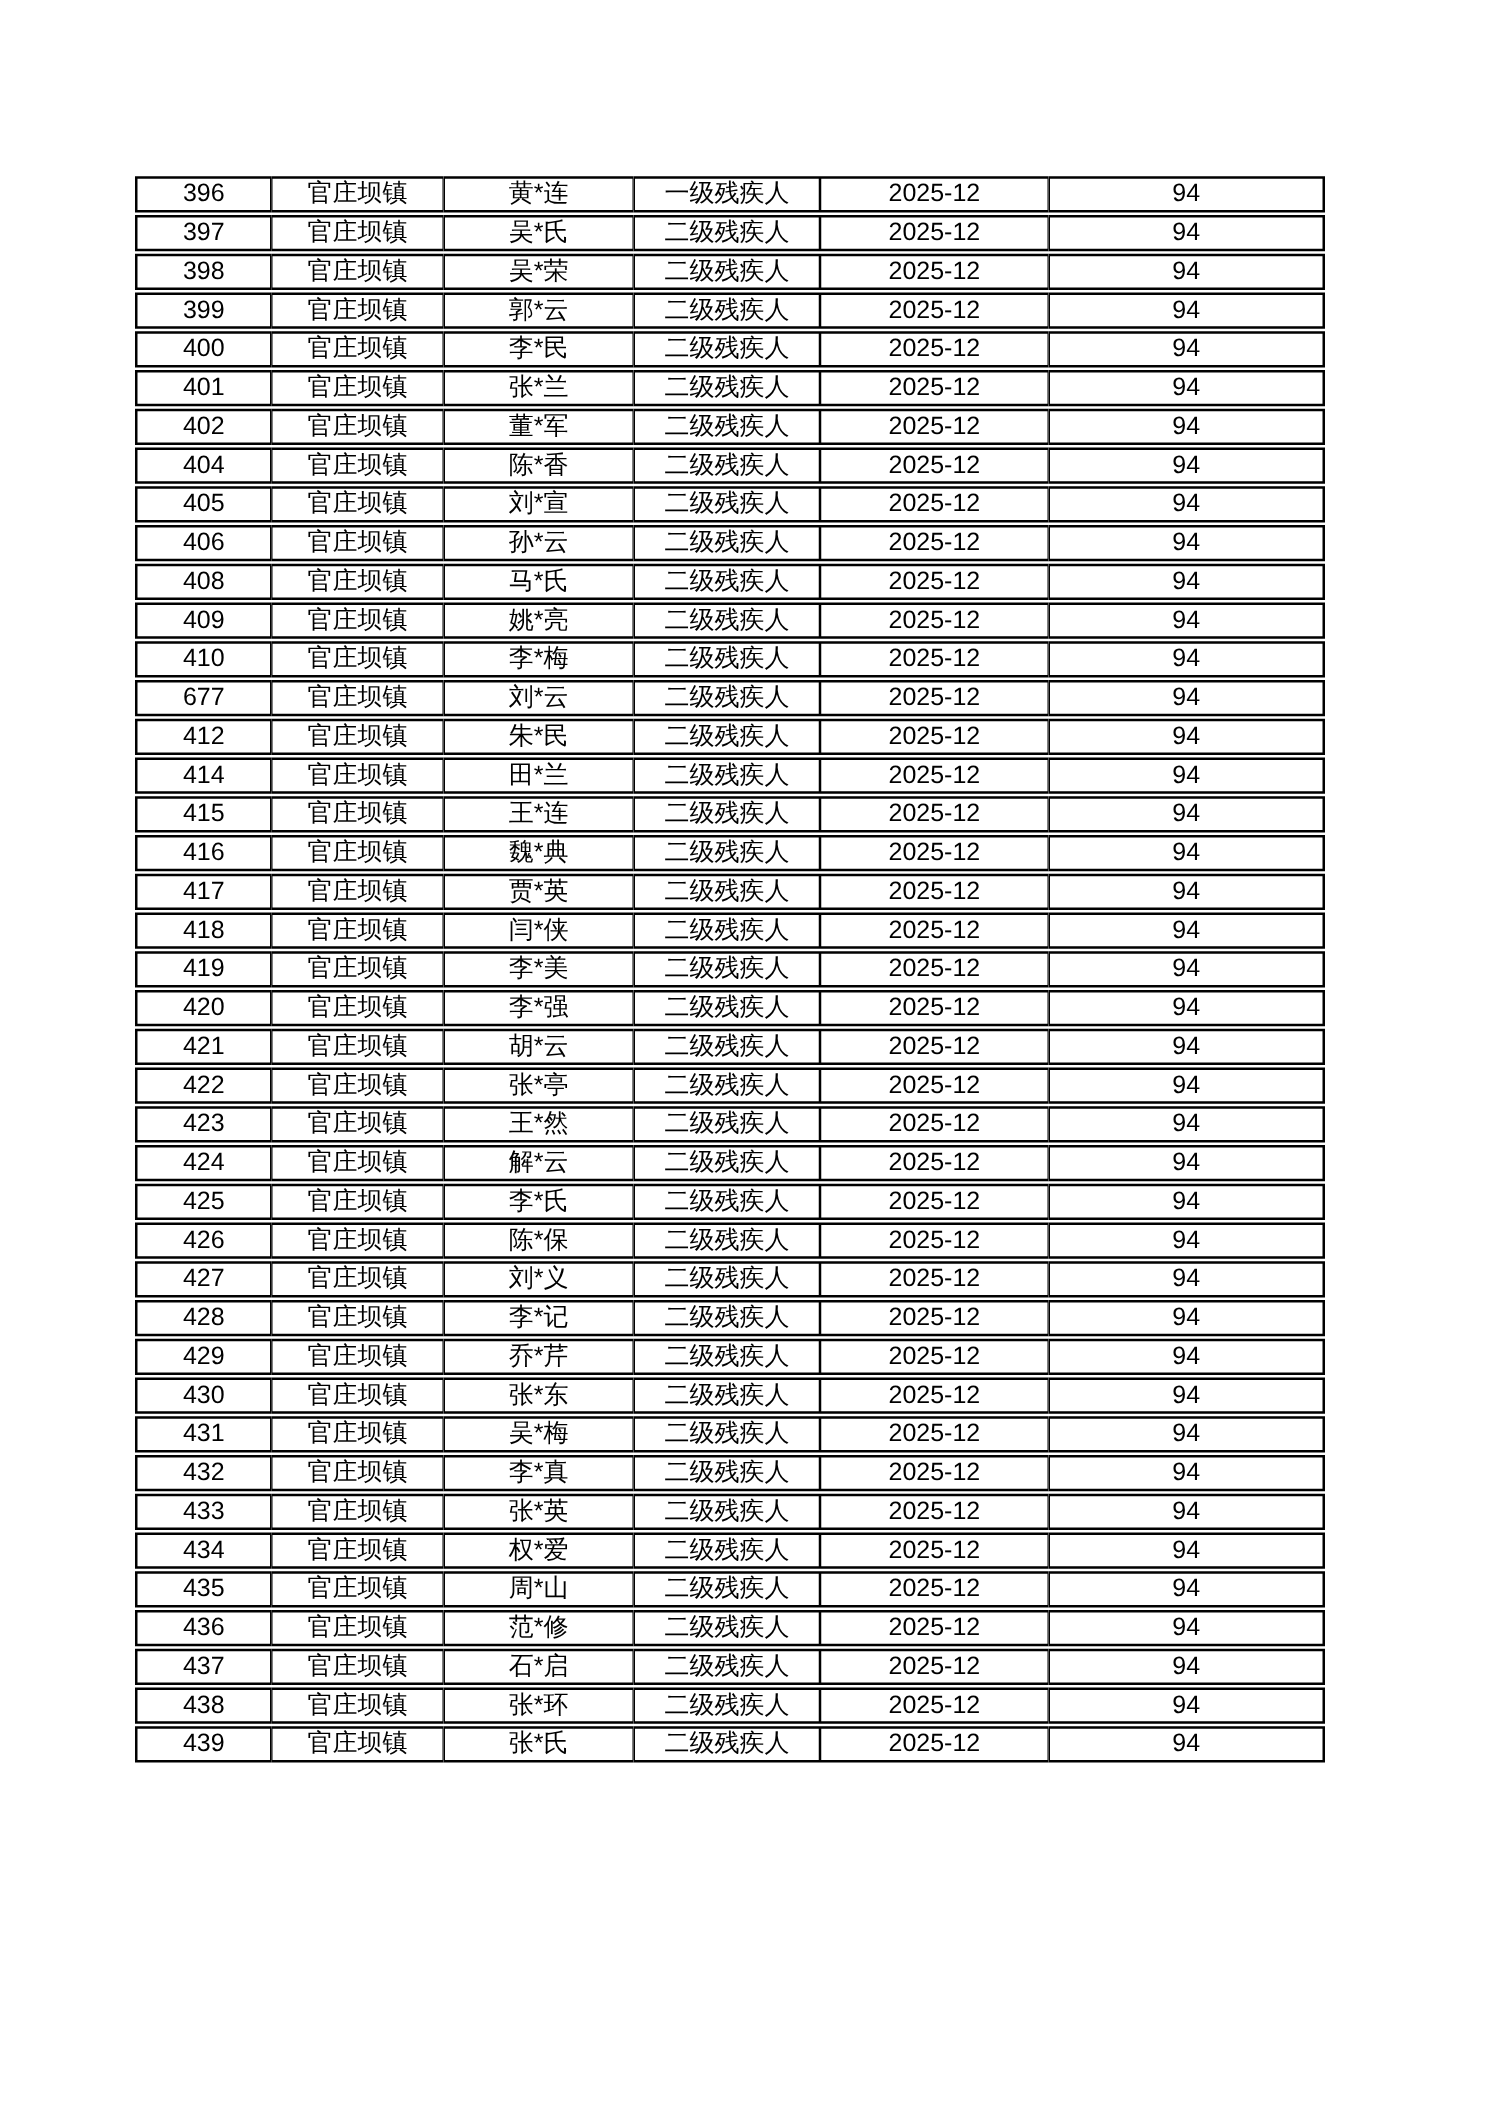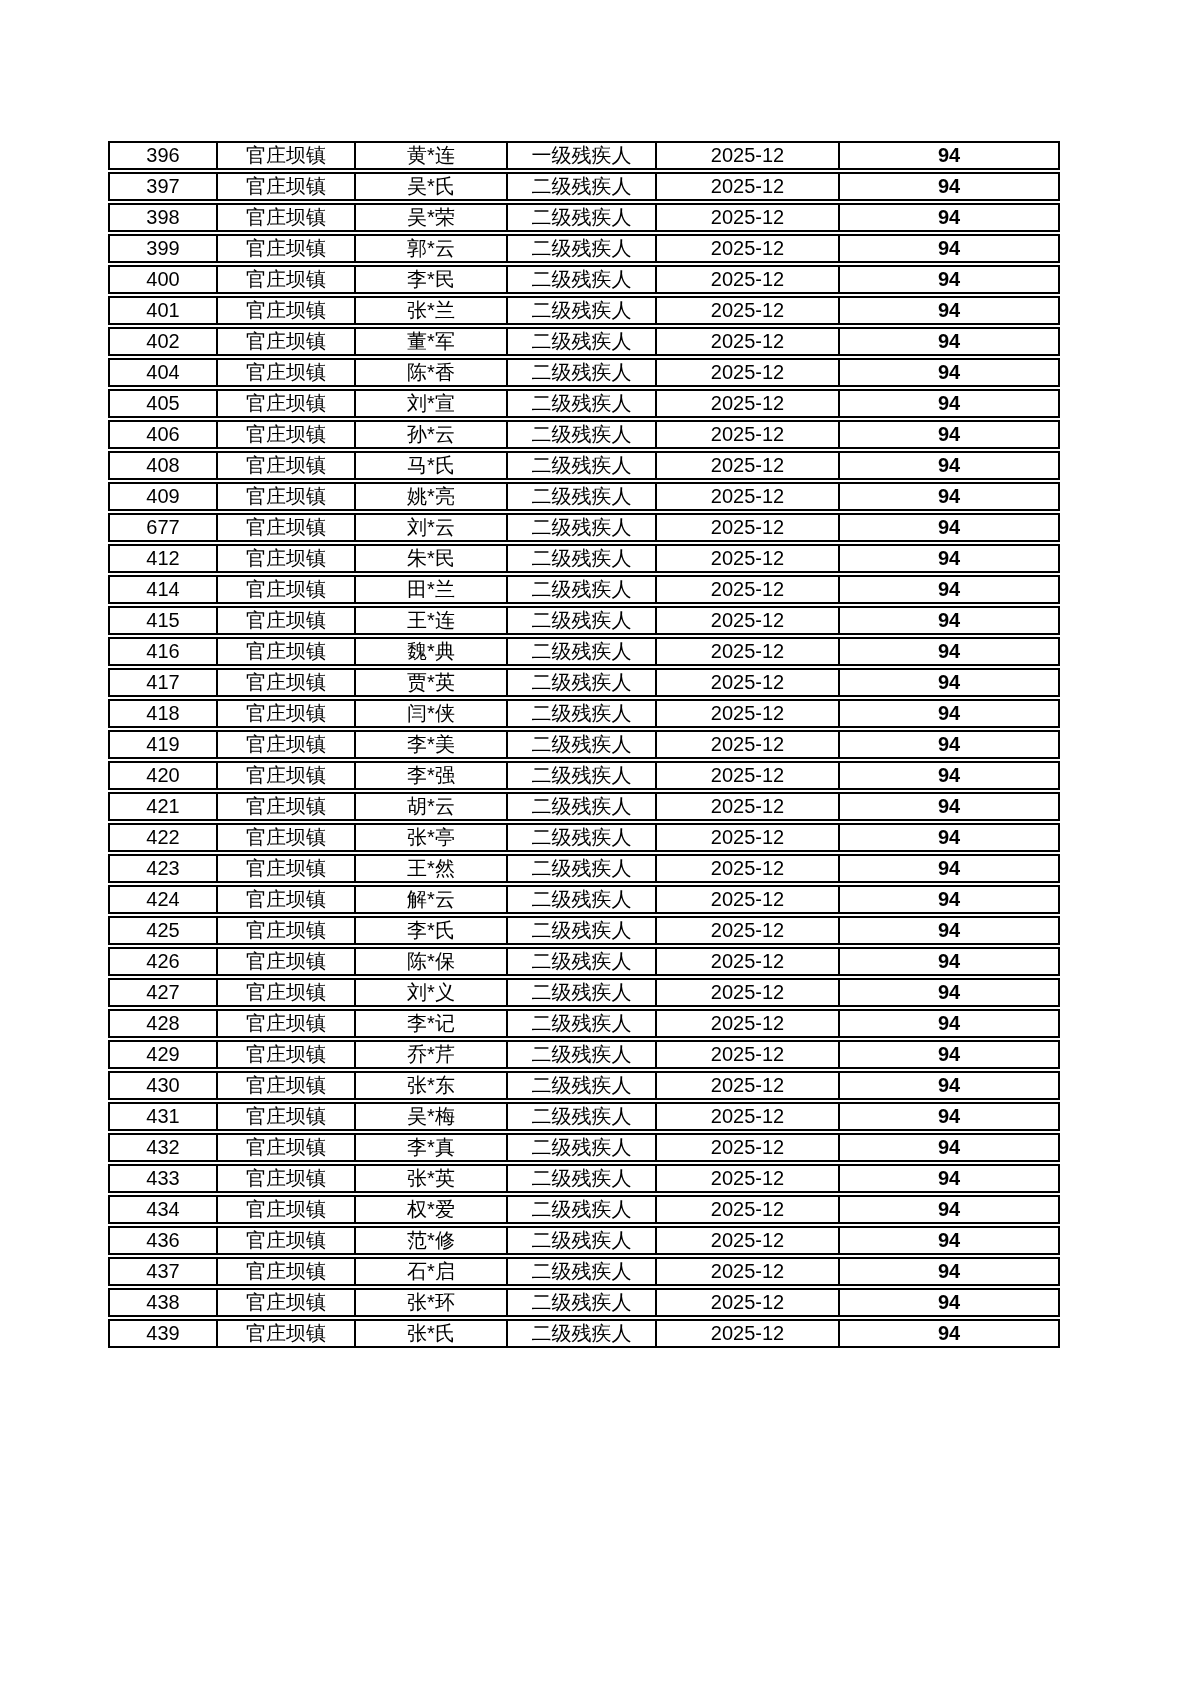--- a/index.html
+++ b/index.html
@@ -38,21 +38,21 @@
     line-height: 25px;
     padding: 0;
     text-align: center;
     vertical-align: middle;
     font-size: 20px;
     white-space: nowrap;
     overflow: hidden;
     background: #ffffff;
   }
   table.grid td:first-child { border-left-width: 2px; }
-  table.grid td:last-child  { border-right-width: 2px; font-weight: bold; }
+  table.grid td:last-child  { border-right-width: 2px; }
 </style>
 </head>
 <body>
 
 <div class="sheet">
   <table class="grid">
     <colgroup>
         <col style="width: 109px;">
         <col style="width: 138px;">
         <col style="width: 152px;">
@@ -151,20 +151,28 @@
         </tr>
         <tr>
           <td>409</td>
           <td>官庄坝镇</td>
           <td>姚*亮</td>
           <td>二级残疾人</td>
           <td>2025-12</td>
           <td>94</td>
         </tr>
         <tr>
+          <td>410</td>
+          <td>官庄坝镇</td>
+          <td>李*梅</td>
+          <td>二级残疾人</td>
+          <td>2025-12</td>
+          <td>94</td>
+        </tr>
+        <tr>
           <td>677</td>
           <td>官庄坝镇</td>
           <td>刘*云</td>
           <td>二级残疾人</td>
           <td>2025-12</td>
           <td>94</td>
         </tr>
         <tr>
           <td>412</td>
           <td>官庄坝镇</td>
@@ -330,20 +338,28 @@
           <td>官庄坝镇</td>
           <td>张*英</td>
           <td>二级残疾人</td>
           <td>2025-12</td>
           <td>94</td>
         </tr>
         <tr>
           <td>434</td>
           <td>官庄坝镇</td>
           <td>权*爱</td>
+          <td>二级残疾人</td>
+          <td>2025-12</td>
+          <td>94</td>
+        </tr>
+        <tr>
+          <td>435</td>
+          <td>官庄坝镇</td>
+          <td>周*山</td>
           <td>二级残疾人</td>
           <td>2025-12</td>
           <td>94</td>
         </tr>
         <tr>
           <td>436</td>
           <td>官庄坝镇</td>
           <td>范*修</td>
           <td>二级残疾人</td>
           <td>2025-12</td>

